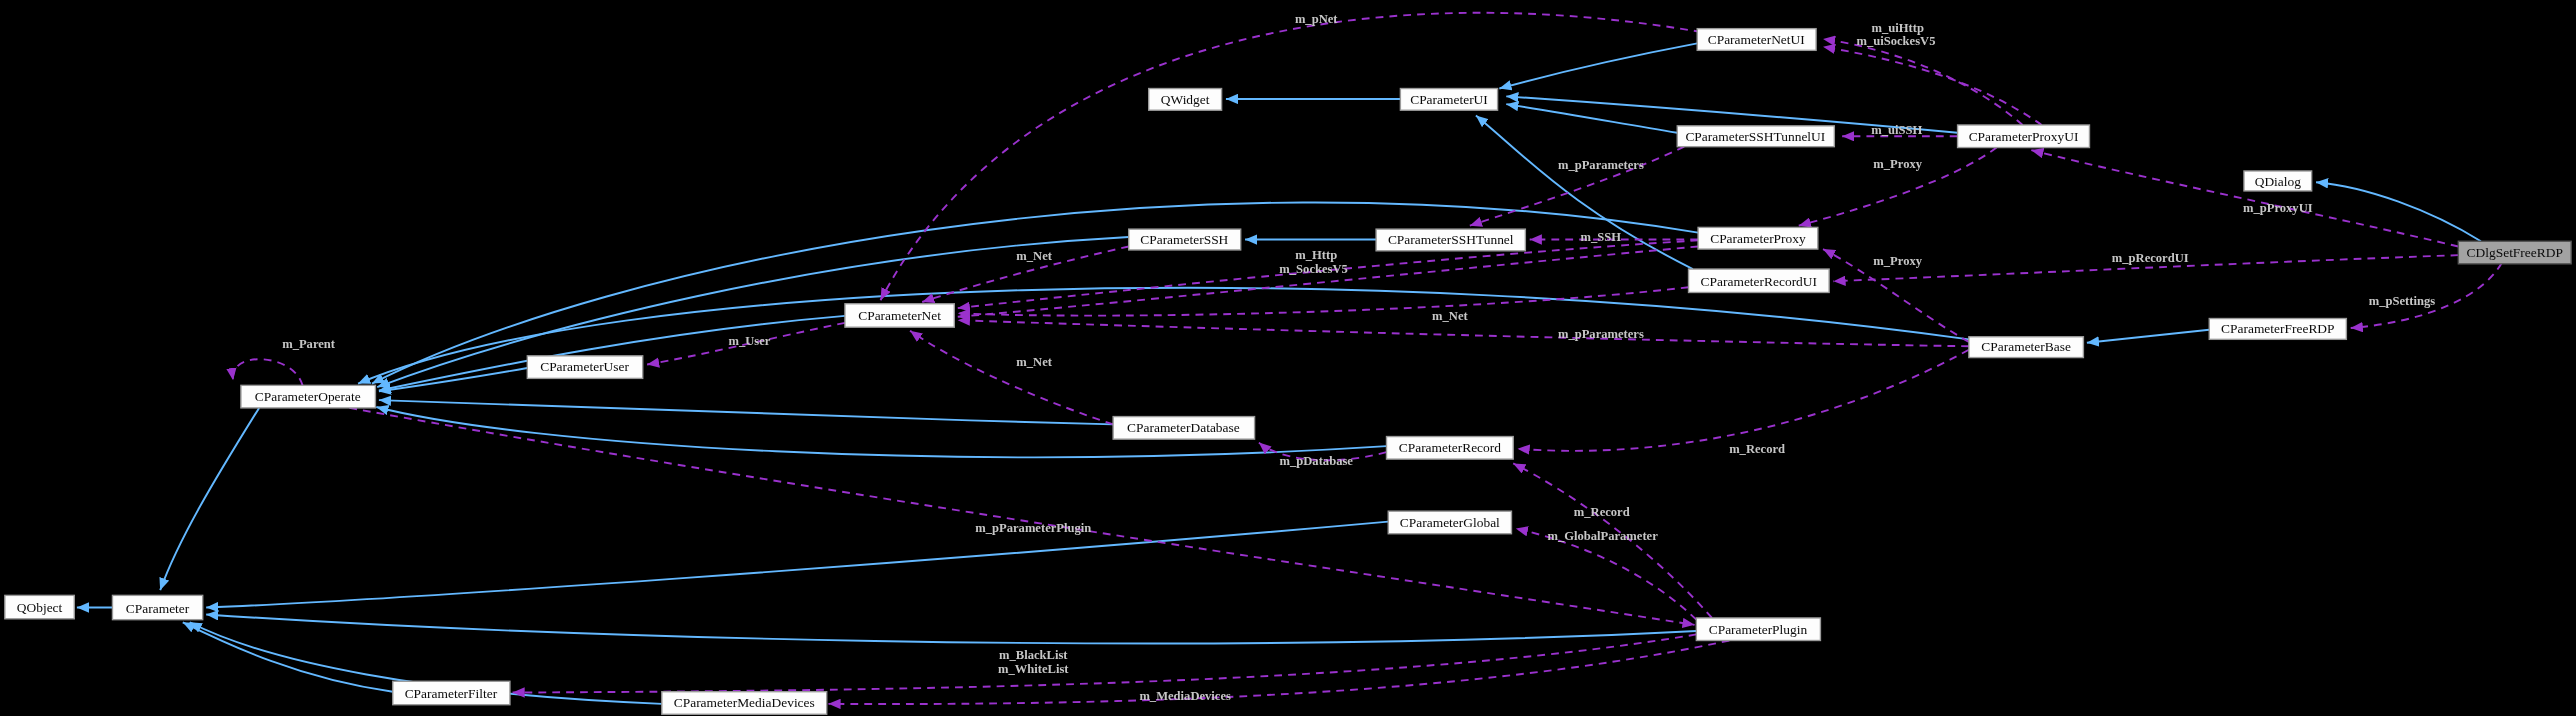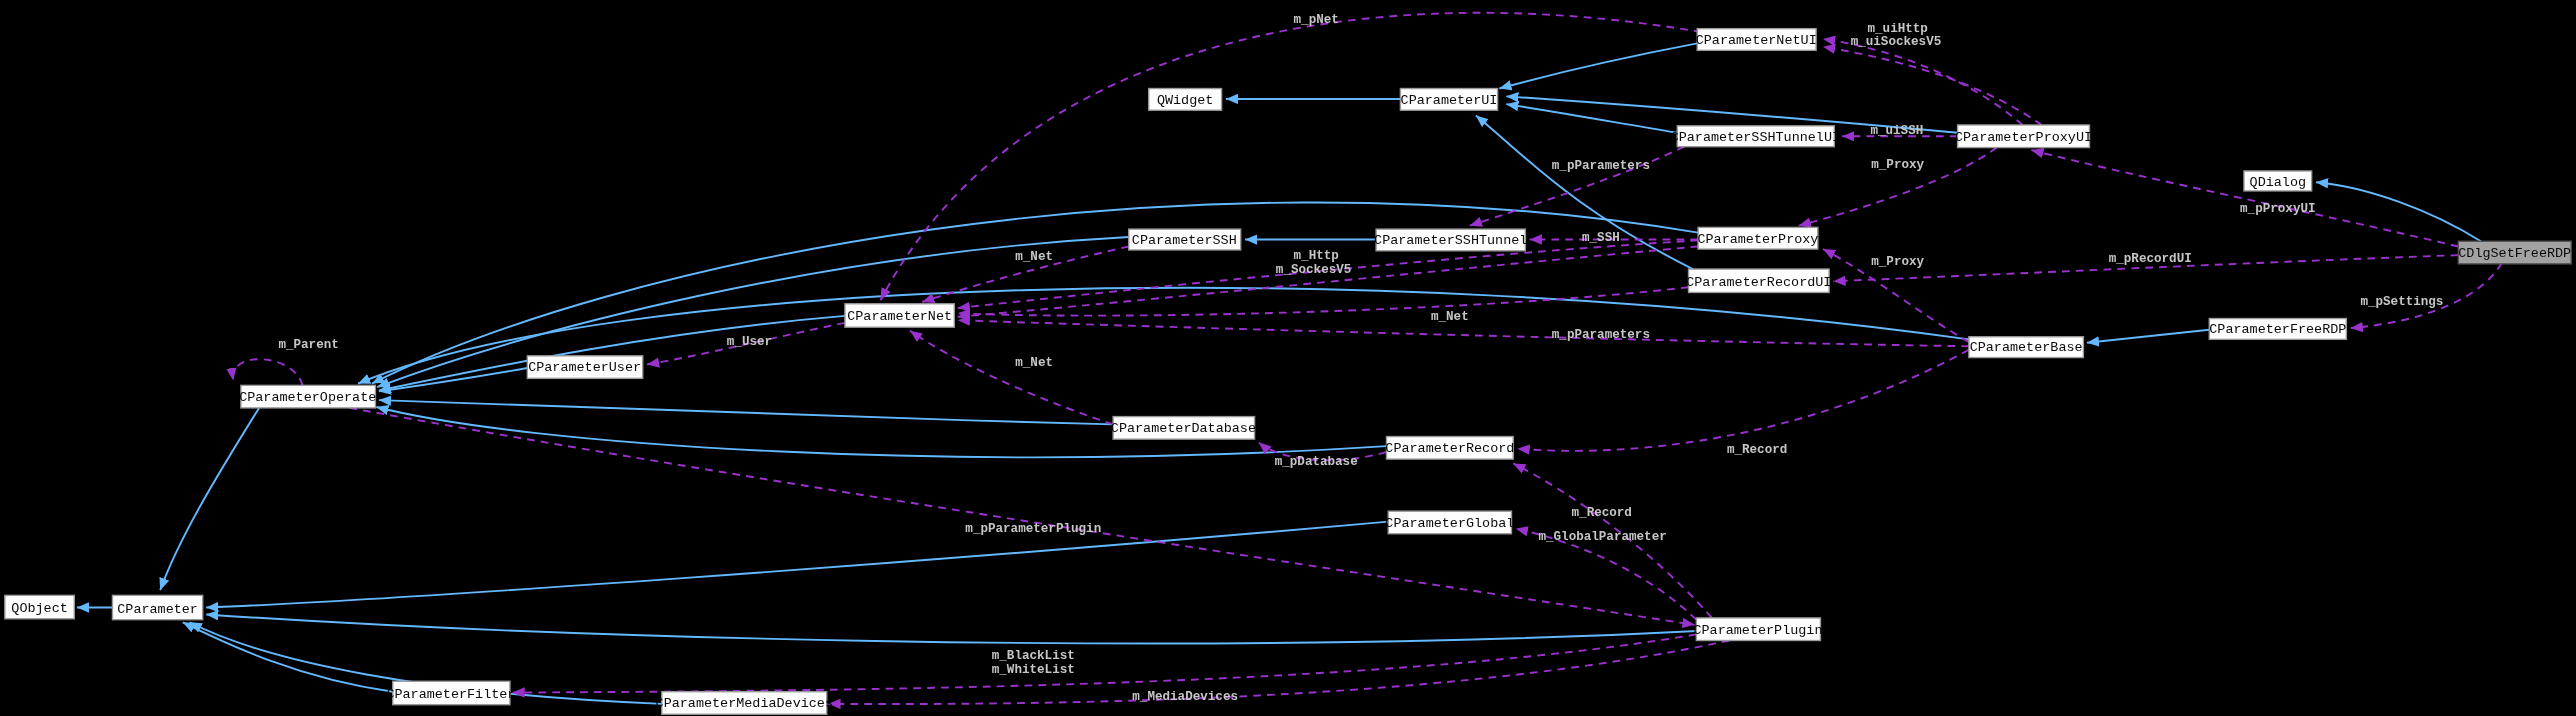--- a/index.html
+++ b/index.html
@@ -1,16 +1,16 @@
 <!DOCTYPE html>
 <html style="font-size:14px"><head>
 <meta charset="utf-8">
 <style>
   html,body{margin:0;padding:0;background:#000;}
-  .graph-wrap{width:2576px;height:716px;background:#000;position:relative;font-family:Liberation Mono, monospace;}
+  .graph-wrap{width:2576px;height:716px;background:#000;position:relative;font-family:Liberation Serif, serif;}
   svg{display:block;}
   .edge-i{fill:none;stroke:#63b8ff;stroke-width:2.2;}
   .edge-u{fill:none;stroke:#9a32cd;stroke-width:2.2;stroke-dasharray:9 7;}
   .node rect{fill:#fdfdfd;stroke:#9a9a9a;stroke-width:1.6;}
   .node.hl rect{fill:#a2a2a2;stroke:#565656;}
   .node text{fill:#0a0a0a;font-size:15.5px;text-anchor:middle;}
   .elabel{fill:#c6c6c6;font-size:14.5px;font-weight:bold;text-anchor:middle;}
 </style>
 </head>
 <body>

